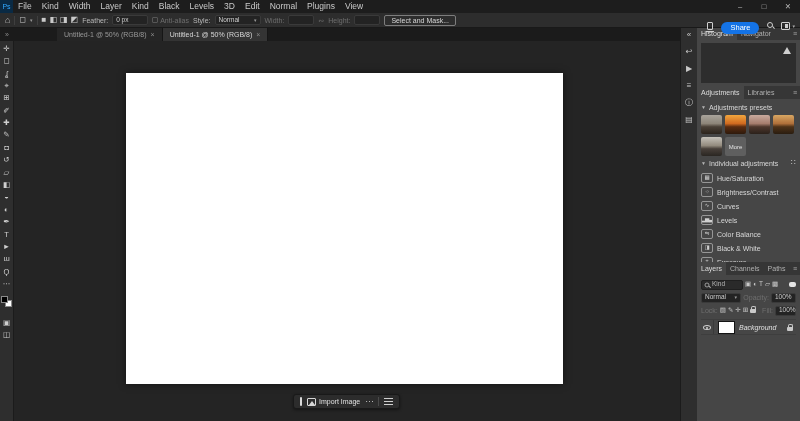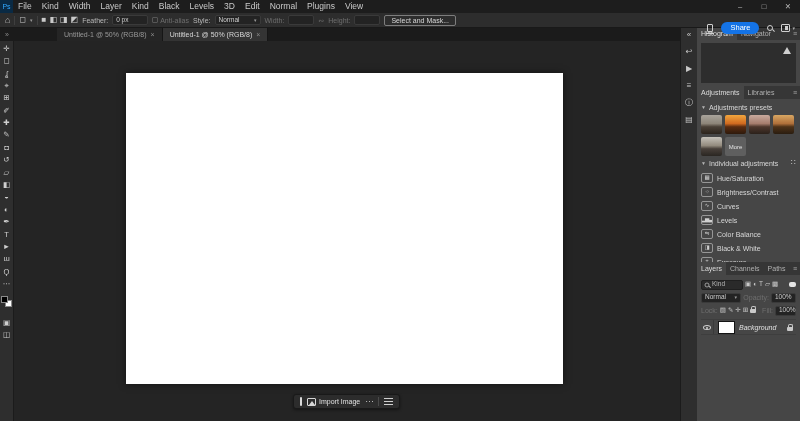--- a/index.html
+++ b/index.html
@@ -23,21 +23,21 @@
               padding:0 5px;font-size:7.5px;color:#c9c9c9;z-index:8;}
   .ob-sep{width:1px;height:9px;background:#3f3f3f;}
   .boolgrp{display:flex;gap:3px;font-size:8px;color:#c9c9c9;}
   .lab{color:#b8b8b8;font-size:7px;white-space:nowrap;}
   .dim{color:#6e6e6e;font-size:7px;white-space:nowrap;}
   .box{background:#232323;border:1px solid #3a3a3a;border-radius:2px;height:10px;
        display:flex;align-items:center;padding:0 3px;color:#cfcfcf;font-size:6.5px;white-space:nowrap;}
   .box .caret{margin-left:auto;font-size:5px;color:#999;padding-left:3px;}
   .smask{border:1px solid #7d7d7d;border-radius:2px;padding:1px 6px;font-size:7px;color:#d8d8d8;white-space:nowrap;}
   .checkbox{width:6px;height:6px;border:1px solid #565656;border-radius:1px;display:inline-block;margin-right:2px;}
-  .rightgrp{margin-left:auto;display:flex;align-items:center;gap:8px;margin-top:16px;}
+  .rightgrp{margin-left:auto;display:flex;align-items:flex-start;gap:8px;margin-top:16px;}
   .device{width:6px;height:8px;border:1px solid #cfcfcf;border-radius:1px;position:relative;}
   .device:after{content:'';position:absolute;left:-2px;right:-2px;bottom:-3px;height:1px;background:#cfcfcf;}
   .share{background:#1473e6;color:#fff;border-radius:7px;padding:2px 9px;font-size:7.5px;}
   .mag{width:6px;height:6px;border:1px solid #cfcfcf;border-radius:50%;position:relative;display:inline-block;}
   .mag:after{content:'';position:absolute;width:3px;height:1px;background:#cfcfcf;transform:rotate(45deg);right:-3px;bottom:-1px;}
   .ws{width:9px;height:8px;border:1px solid #cfcfcf;border-radius:1px;position:relative;}
   .ws:after{content:'';position:absolute;right:1px;top:1px;bottom:1px;width:3px;background:#cfcfcf;}
   .wscaret{font-size:5px;color:#aaa;margin-left:2px;}
 
   

